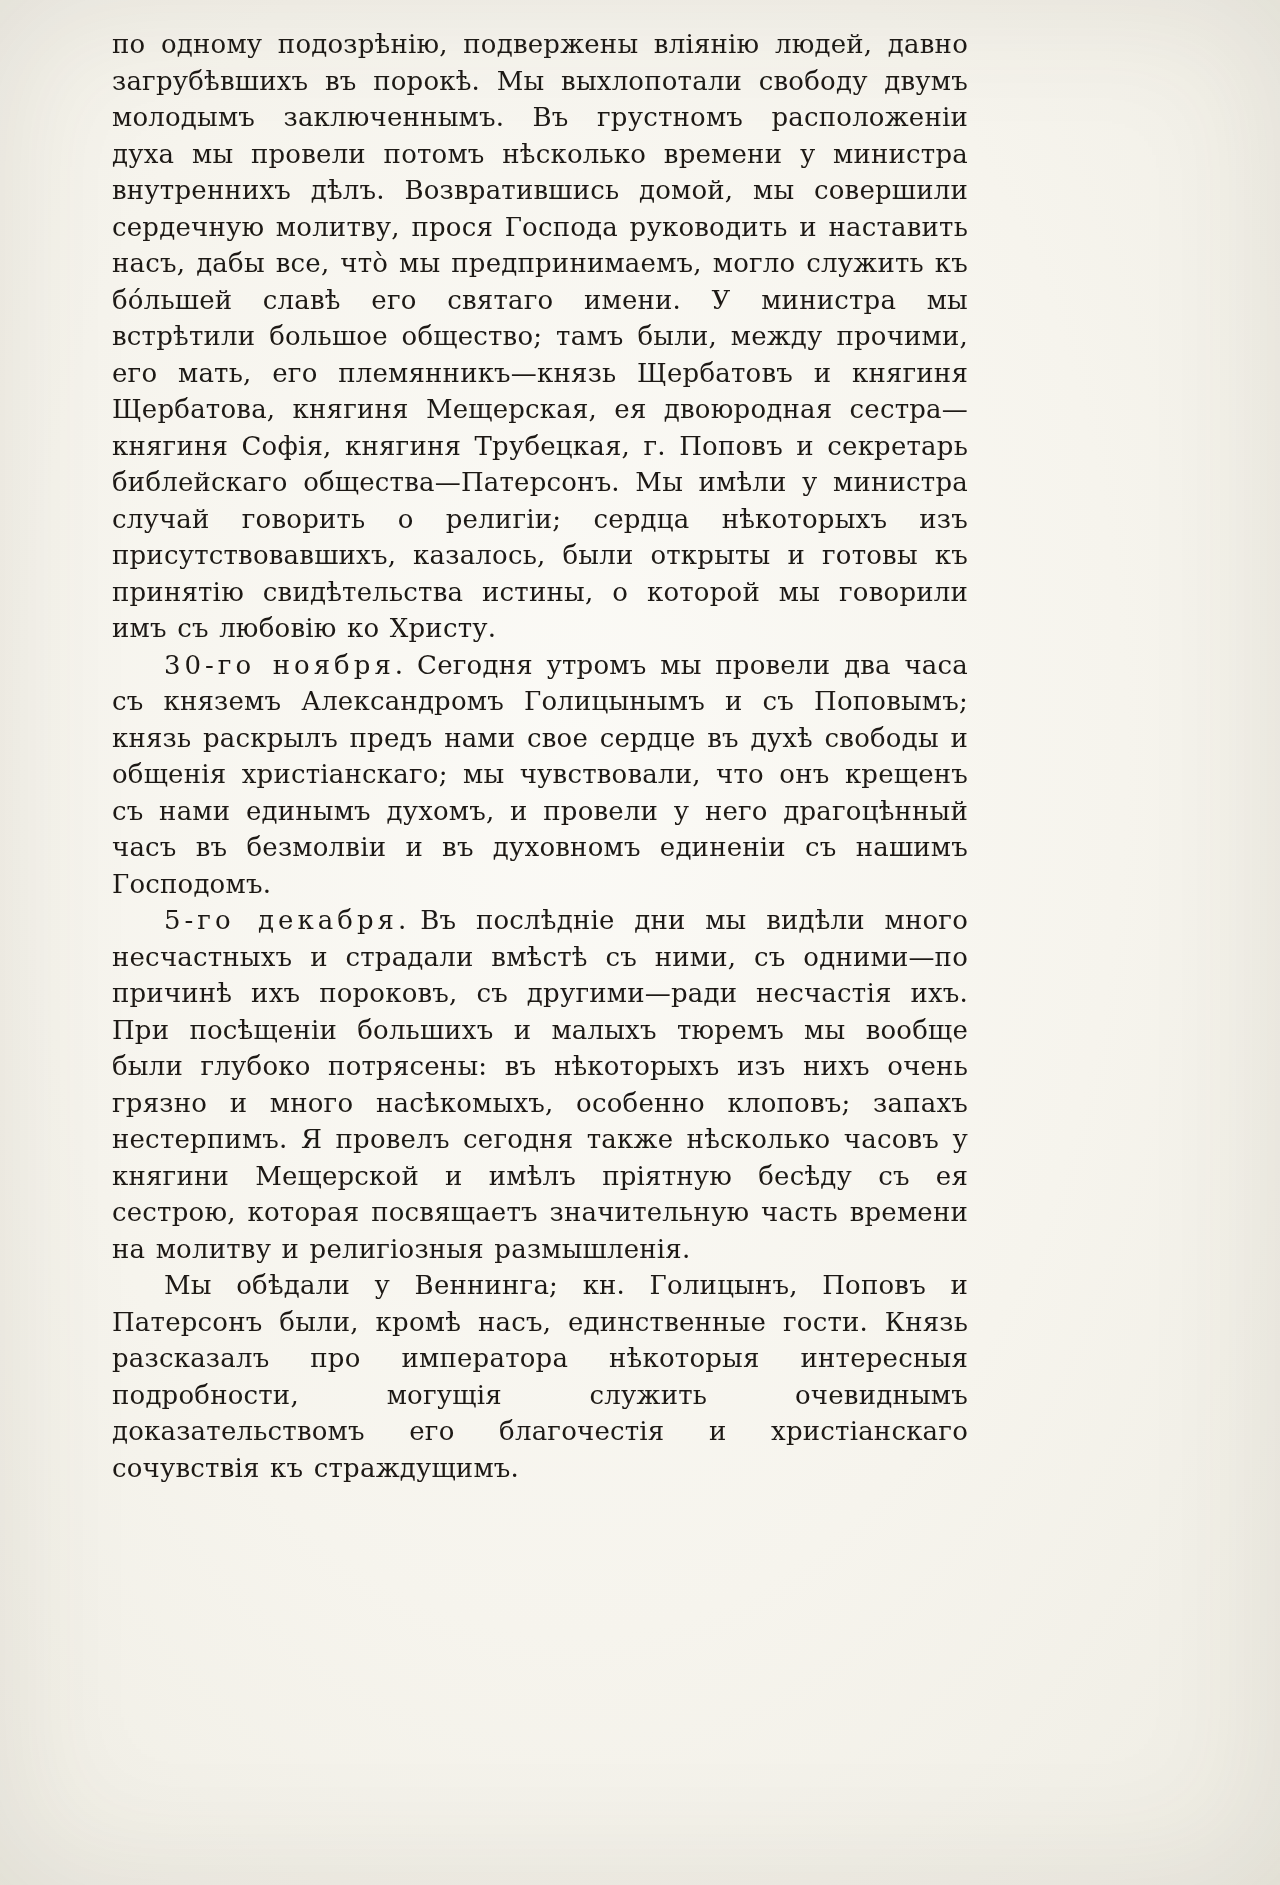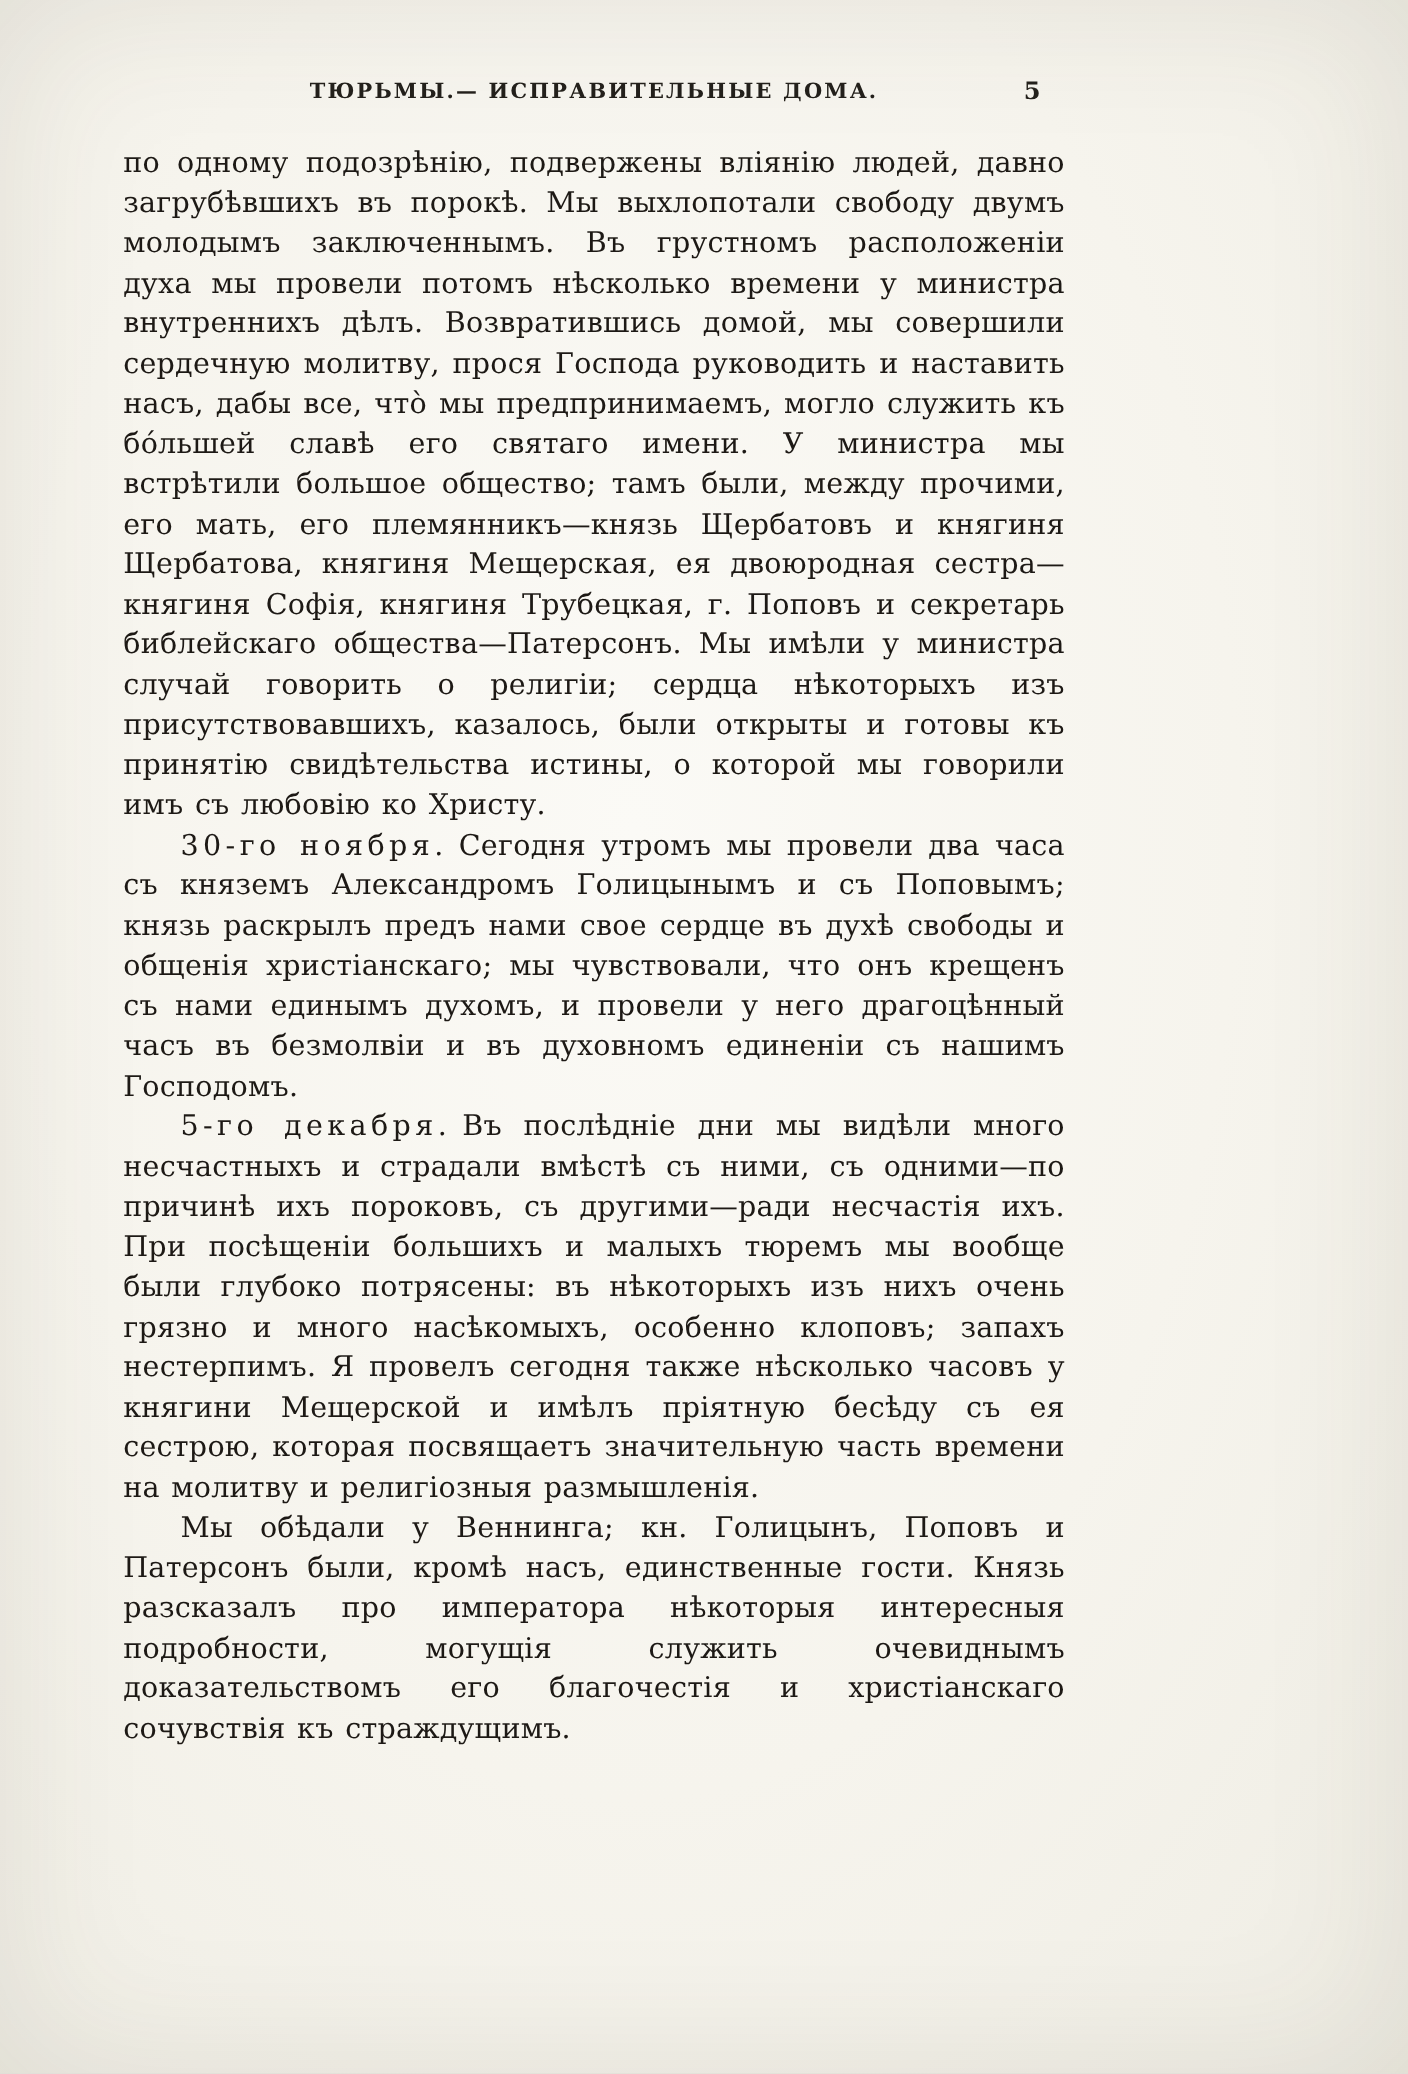--- a/index.html
+++ b/index.html
@@ -61,24 +61,20 @@
     letter-spacing: 4px;
     margin-right: 10px;
     white-space: nowrap;
   }
 </style>
 </head>
 <body>
 
 <div class="page">
 
-  <header class="page-header">
-    <div class="running-title">ТЮРЬМЫ.— ИСПРАВИТЕЛЬНЫЕ ДОМА.</div>
-    <div class="page-number">5</div>
-  </header>
 
   <main class="text-block">
 
     <p class="para no-indent"><span class="ptext">по одному подозрѣнію, подвержены вліянію людей, давно загрубѣвшихъ въ порокѣ. Мы выхлопотали свободу двумъ молодымъ заключеннымъ. Въ грустномъ расположеніи духа мы провели потомъ нѣсколько времени у министра внутреннихъ дѣлъ. Возвратившись домой, мы совершили сердечную молитву, прося Господа руководить и наставить насъ, дабы все, что̀ мы предпринимаемъ, могло служить къ бо́льшей славѣ его святаго имени. У министра мы встрѣтили большое общество; тамъ были, между прочими, его мать, его племянникъ—князь Щербатовъ и княгиня Щербатова, княгиня Мещерская, ея двоюродная сестра—княгиня Софія, княгиня Трубецкая, г. Поповъ и секретарь библейскаго общества—Патерсонъ. Мы имѣли у министра случай говорить о религіи; сердца нѣкоторыхъ изъ присутствовавшихъ, казалось, были открыты и готовы къ принятію свидѣтельства истины, о которой мы говорили имъ съ любовію ко Христу.</span></p>
 
     <p class="para"><span class="date">30-го ноября.</span><span class="ptext">Сегодня утромъ мы провели два часа съ княземъ Александромъ Голицынымъ и съ Поповымъ; князь раскрылъ предъ нами свое сердце въ духѣ свободы и общенія христіанскаго; мы чувствовали, что онъ крещенъ съ нами единымъ духомъ, и провели у него драгоцѣнный часъ въ безмолвіи и въ духовномъ единеніи съ нашимъ Господомъ.</span></p>
 
     <p class="para"><span class="date">5-го декабря.</span><span class="ptext">Въ послѣдніе дни мы видѣли много несчастныхъ и страдали вмѣстѣ съ ними, съ одними—по причинѣ ихъ пороковъ, съ другими—ради несчастія ихъ. При посѣщеніи большихъ и малыхъ тюремъ мы вообще были глубоко потрясены: въ нѣкоторыхъ изъ нихъ очень грязно и много насѣкомыхъ, особенно клоповъ; запахъ нестерпимъ. Я провелъ сегодня также нѣсколько часовъ у княгини Мещерской и имѣлъ пріятную бесѣду съ ея сестрою, которая посвящаетъ значительную часть времени на молитву и религіозныя размышленія.</span></p>
 
 

